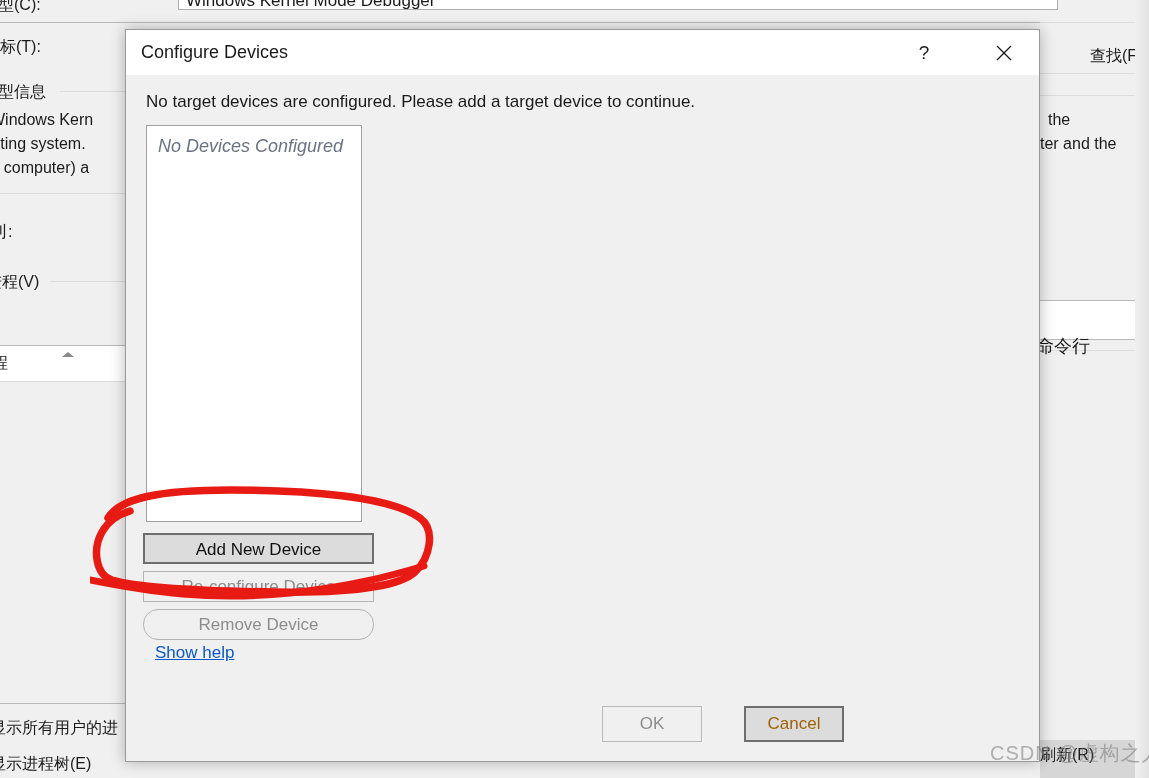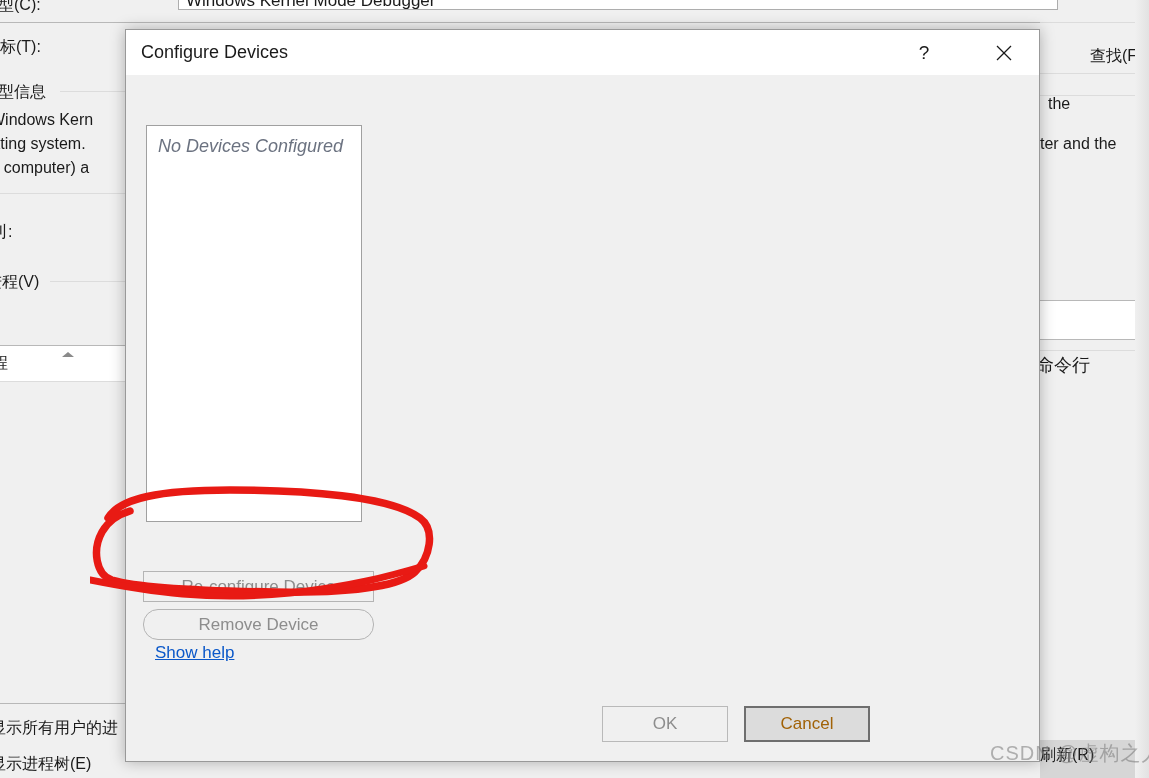--- a/index.html
+++ b/index.html
@@ -176,21 +176,21 @@
     color: #0b58c9;
     text-decoration: underline;
     cursor: pointer;
     white-space: nowrap;
     margin-left: 11px;
   }
 
   .dlg-btn {
     position: absolute;
     top: 676px;
-    width: 126px;
+    width: 100px;
     height: 36px;
     box-sizing: border-box;
     font-family: "Liberation Sans", sans-serif;
     font-size: 17px;
     text-align: center;
     padding: 0;
   }
   #btn-ok {
     left: 476px;
     background: #f0f0f0;
@@ -262,28 +262,28 @@
 
   <div class="bg-sep-dark" style="left:0; top:703px; width:125px;"></div>
   <div class="bg-text" style="left:-10px; top:718px;">显示所有用户的进</div>
   <div class="bg-text" style="left:-10px; top:754px;">显示进程树(E)</div>
 
   <div class="bg-sep" style="left:1040px; top:22px; width:109px;"></div>
   <div class="bg-button" style="left:1090px; top:46px;">查找(F)</div>
   <div class="bg-sep" style="left:1040px; top:73px; width:109px;"></div>
   <div class="bg-sep" style="left:1040px; top:95px; width:109px;"></div>
 
-  <div class="bg-text" style="left:1048px; top:94px;">the</div>
+  <div class="bg-text" style="left:1048px; top:110px;">the</div>
   <div class="bg-text" style="left:1040px; top:134px;">ter and the</div>
 
   <div class="bg-sep-dark" style="left:1040px; top:300px; width:109px;"></div>
   <div class="bg-white-strip" style="left:1040px; top:301px; width:109px; height:38px;"></div>
   <div class="bg-sep-dark" style="left:1040px; top:339px; width:109px;"></div>
   <div class="bg-sep" style="left:1040px; top:350px; width:109px;"></div>
-  <div class="bg-text" style="left:1036px; top:355px; font-size:18px;">命令行</div>
+  <div class="bg-text" style="left:1036px; top:336px; font-size:18px;">命令行</div>
 
   <div class="bg-bottombar" style="left:1040px; top:740px; width:109px; height:38px;"></div>
   <div class="bg-text" style="left:1040px; top:745px;">刷新(R)</div>
 
   <div class="bg-grad-right"></div>
 </div>
 
 <div id="dialog">
 
   <div id="titlebar">
@@ -292,25 +292,27 @@
       <span>?</span>
     </div>
     <div class="tb-btn" id="close-btn">
       <svg width="20" height="20" viewBox="0 0 20 20">
         <line x1="3" y1="3" x2="17" y2="17" stroke="currentColor" stroke-width="1.3"></line>
         <line x1="17" y1="3" x2="3" y2="17" stroke="currentColor" stroke-width="1.3"></line>
       </svg>
     </div>
   </div>
 
+  <div id="dlg-message">No target devices are configured. Please add a target device to continue.</div>
 
   <div id="device-list">
     <div id="device-list-empty">No Devices Configured</div>
   </div>
 
+  <button class="side-btn primary" id="btn-add">Add New Device</button>
   <button class="side-btn disabled" id="btn-reconfigure" disabled="">Re-configure Device</button>
   <button class="side-btn disabled" id="btn-remove" disabled="">Remove Device</button>
 
   <a id="show-help">Show help</a>
 
   <button class="dlg-btn" id="btn-ok" disabled="">OK</button>
   <button class="dlg-btn" id="btn-cancel">Cancel</button>
 </div>
 
 <svg id="annotation" viewBox="0 0 360 130" xmlns="http://www.w3.org/2000/svg">

